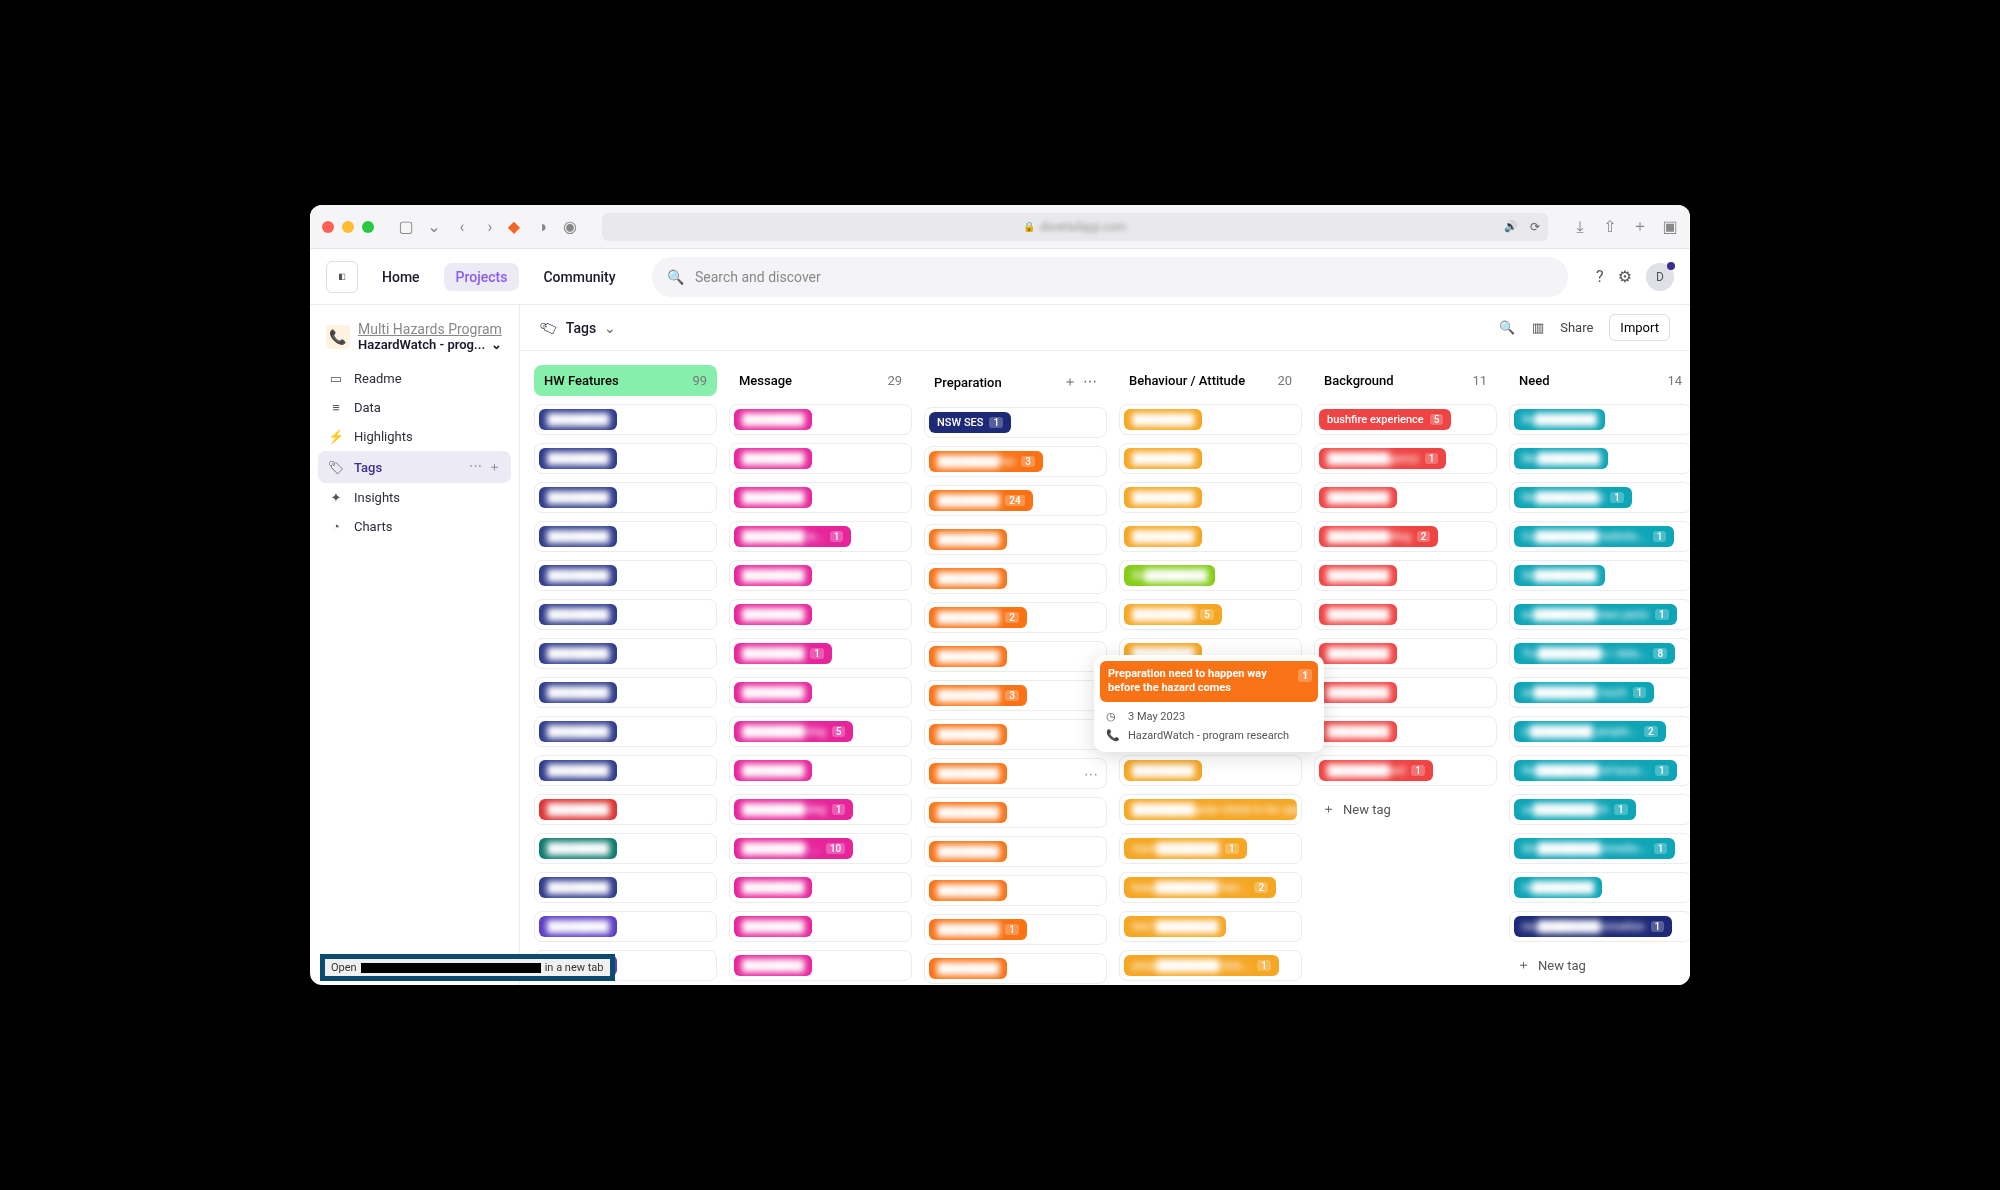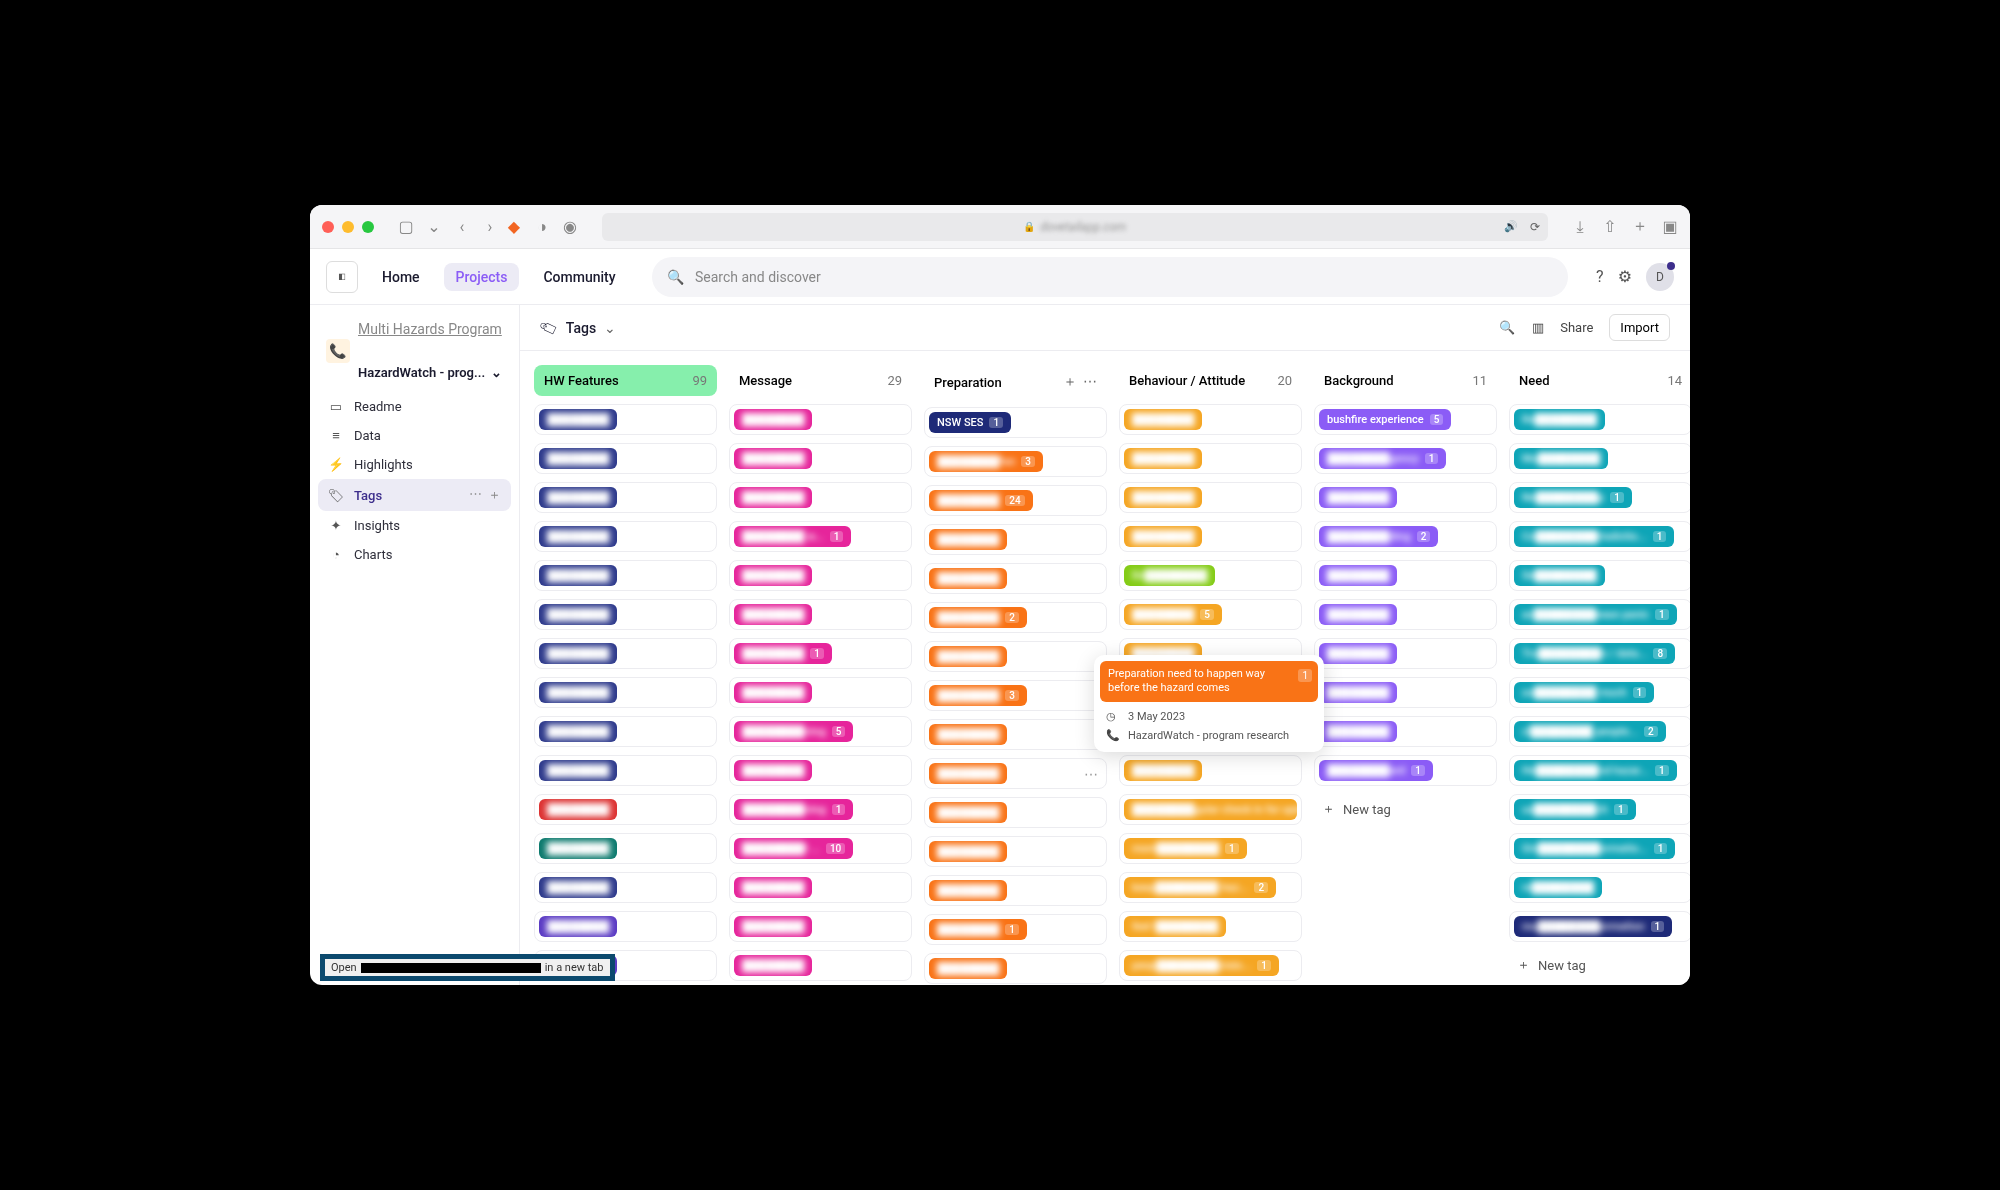--- a/index.html
+++ b/index.html
@@ -27,21 +27,21 @@
 .search-global { flex: 1; margin-left: 12px; height: 40px; background: #f4f4f7; border-radius: 20px; display: flex; align-items: center; padding: 0 16px; color: #888; font-size: 14px; gap: 10px; }
 .top-right { display: flex; gap: 14px; align-items: center; margin-left: 16px; color: #555; }
 .avatar { width: 28px; height: 28px; border-radius: 50%; background: #e0e0e8; display:flex;align-items:center;justify-content:center;font-size:12px;color:#555;position:relative; }
 .avatar::after { content:''; width:8px;height:8px;border-radius:50%;background:#3d2e8c;position:absolute;top:-1px;right:-1px; }
 .body { flex:1; display:flex; overflow:hidden; }
 .sidebar { width: 210px; border-right: 1px solid #ececf0; padding: 12px 8px; display:flex; flex-direction:column; gap:2px; }
 .project-picker { display:flex; align-items:center; gap:8px; padding: 4px 8px 10px 8px; cursor:pointer; }
 .project-icon { width: 24px; height:24px; border-radius:4px; background:#fff3e0; display:flex;align-items:center;justify-content:center;font-size:14px; }
 .project-text { flex:1; overflow:hidden; }
 .project-subtitle { font-size:14px; color:#888;text-decoration:underline; }
-.project-title { font-size:13px; font-weight:600; color:#1a1a2e; display:flex; align-items:center; gap:6px;margin-top:28px;}
+.project-title { font-size:13px; font-weight:600; color:#1a1a2e; display:flex; align-items:center; gap:6px;}
 .side-item { display:flex; align-items:center; gap:10px; padding: 7px 10px; font-size:13px; color:#2e2e3a; border-radius:8px; cursor:pointer; }
 .side-item .icn { width:16px; display:flex; justify-content:center; color:#555; }
 .side-item.active { background:#ecebf5; color:#3d2e8c; font-weight:500; }
 .side-item .tail { margin-left:auto; display:flex; gap:6px; color:#888; }
 .main { flex:1; display:flex; flex-direction:column; overflow:hidden; }
 .main-header { height:46px; display:flex; align-items:center; padding: 0 20px; border-bottom: 1px solid #ececf0; }
 .mh-left { display:flex; align-items:center; gap:8px; font-size:14px; font-weight:500; color:#1a1a2e; }
 .mh-left .tag-icn { transform: rotate(-20deg); }
 .mh-right { margin-left:auto; display:flex; align-items:center; gap:16px; color:#444; font-size:13px; }
 .mh-btn { padding: 5px 10px; border:1px solid #ddd; border-radius:6px; background:#fff; cursor:pointer; font-size:13px; }
@@ -53,30 +53,30 @@
 .col-header .col-actions { display:flex; gap:6px; color:#666; font-size:14px;}
 .tag-card { background:#fff; border:1px solid #ececf0; border-radius:8px; padding:4px; display:flex; align-items:center; }
 .tag-pill { display:inline-flex; align-items:center; padding: 4px 8px; border-radius:6px; font-size:11px; font-weight:500; color:#fff; max-width:100%; overflow:hidden; white-space:nowrap; }
 .tag-pill .blur { filter: blur(3px); }
 .tag-pill .num { margin-left:6px; font-size:10px; background:rgba(255,255,255,0.25); padding:0 4px; border-radius:3px; }
 .tag-card .card-menu { margin-left:auto; color:#999; padding:0 4px; font-size:14px; cursor:pointer;}
 .c-blue { background:#2e3a8c; }
 .c-magenta { background:#e6259b; }
 .c-orange { background:#f97316; }
 .c-yellow { background:#f5a623; }
-.c-maroon { background:#8b5cf6; }
+.c-maroon { background:#ef4444; }
 .c-teal { background:#0ea5b7; }
 .c-red { background:#d33; }
 .c-darkteal { background:#0d7a6e; }
 .c-purple { background:#5b3bc4; }
 .c-dkblue { background:#1e2a78; }
 .c-lime { background:#84cc16; }
 .new-tag { display:flex; align-items:center; gap:8px; padding:6px 8px; color:#555; font-size:13px; cursor:pointer; }
 .popup { position:absolute; left:574px; top:304px; width:230px; background:#fff; border-radius:10px; box-shadow: 0 4px 20px rgba(0,0,0,0.15); padding:6px; z-index:10; }
-.popup-pill { background:#f97316; color:#fff; border-radius:6px; padding:6px 24px 6px 8px; font-size:11px; font-weight:400; line-height:1.3; position:relative; }
+.popup-pill { background:#f97316; color:#fff; border-radius:6px; padding:6px 24px 6px 8px; font-size:11px; font-weight:700; line-height:1.3; position:relative; }
 .popup-pill .pnum { position:absolute; right:6px; top:8px; font-size:10px; background:rgba(255,255,255,0.25); padding:0 4px; border-radius:3px;}
 .popup-menu { position:absolute; right:8px; top:8px; color:#999; cursor:pointer; font-size:14px;}
 .popup-meta { padding: 8px 6px 4px 6px; display:flex; flex-direction:column; gap:6px; font-size:11px; color:#555; }
 .popup-meta .row { display:flex; align-items:center; gap:8px; }
 .popup-meta .micon { width:14px; font-size:11px; }
 .status-hint { position:absolute; left:10px; bottom:4px; background:#f0f0f0; border:5px solid #0c4a6e; padding:2px 6px; font-size:11px; color:#333; display:flex; align-items:center; gap:4px;}
 .status-hint .bar { width:180px; height:10px; background:#000; }
 </style>
 </head>
 <body>

